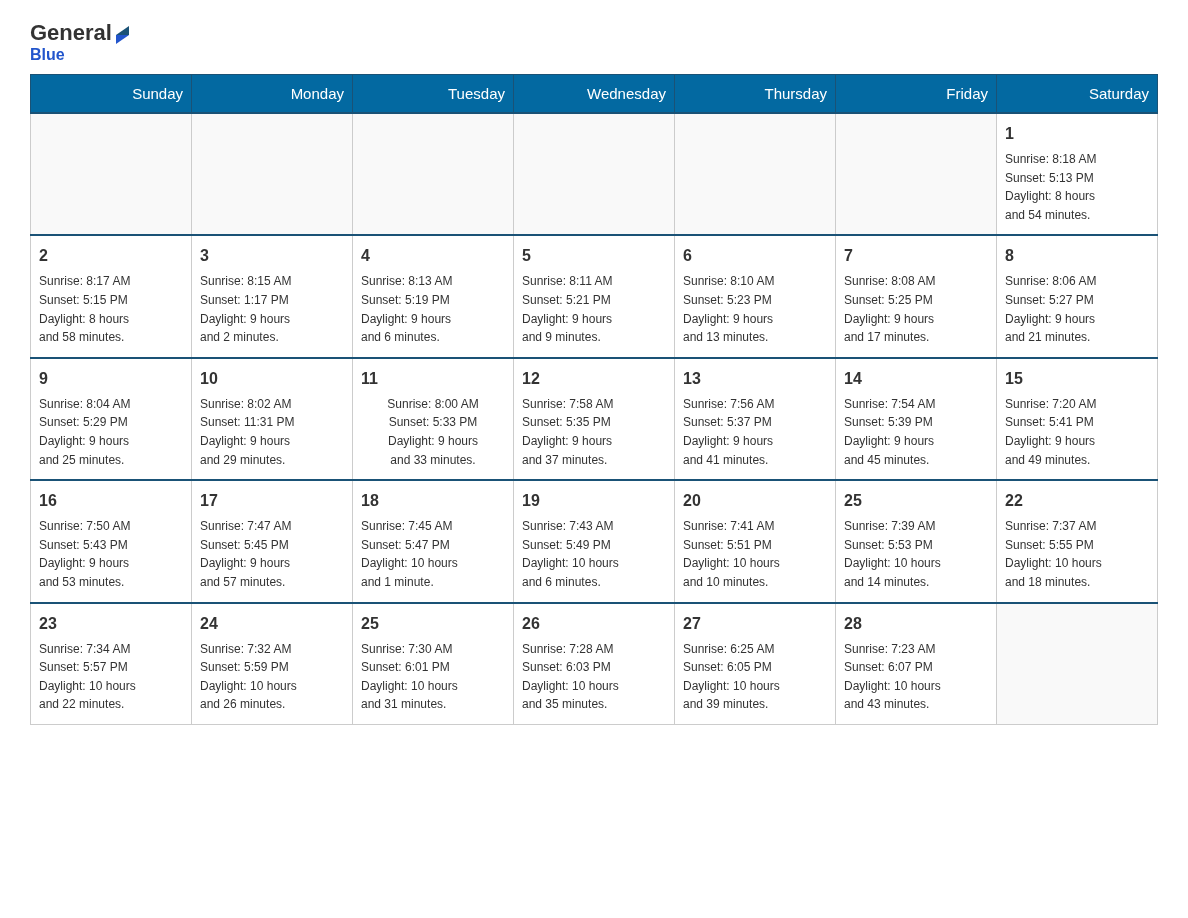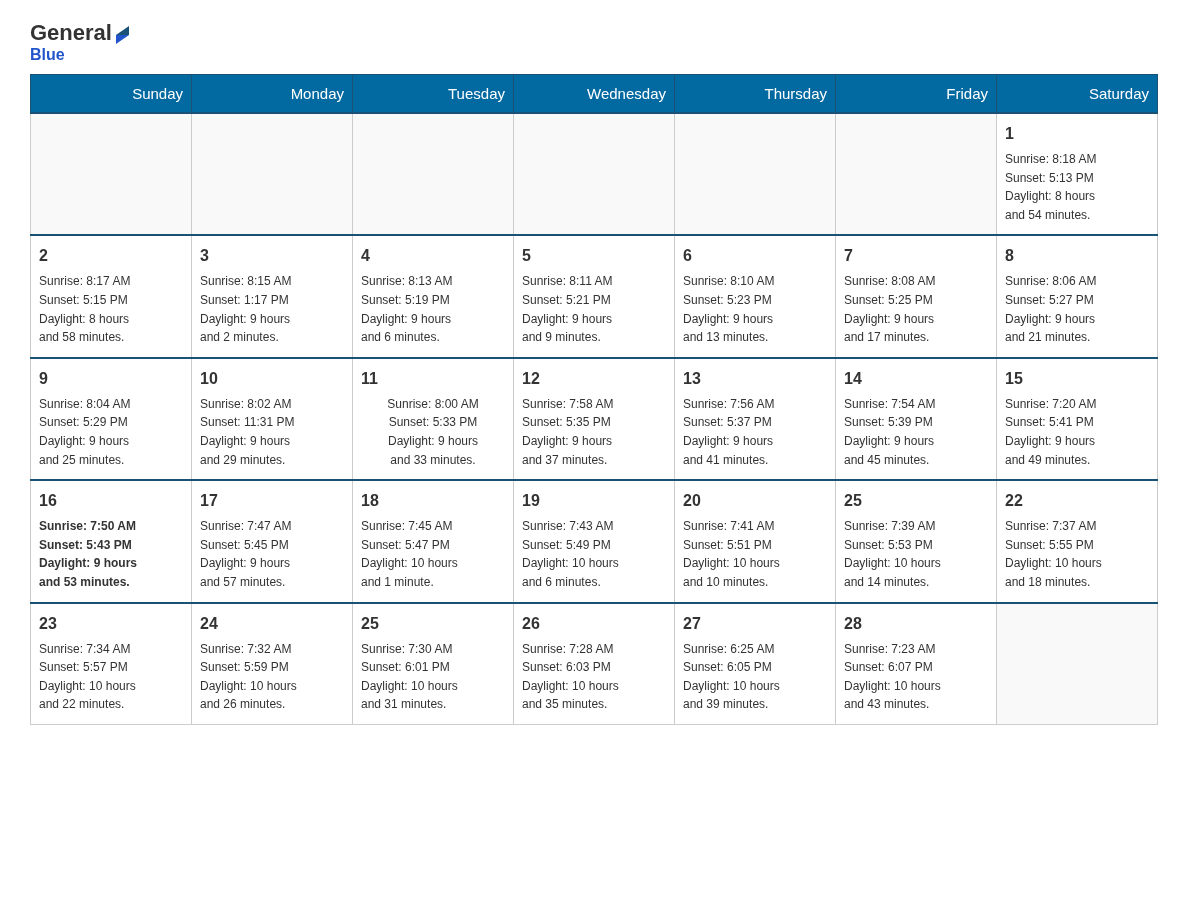--- a/index.html
+++ b/index.html
@@ -231,21 +231,21 @@
           <span class="day-number">15</span>
           <div class="day-info" style="white-space: pre-line;">Sunrise: 7:20 AM
 Sunset: 5:41 PM
 Daylight: 9 hours
 and 49 minutes.</div>
         </td>
       </tr>
       <tr>
         <td>
           <span class="day-number">16</span>
-          <div class="day-info" style="white-space: pre-line; font-weight: bold;">Sunrise: 7:50 AM
+          <div class="day-info" style="white-space: pre-line;">Sunrise: 7:50 AM
 Sunset: 5:43 PM
 Daylight: 9 hours
 and 53 minutes.</div>
         </td>
         <td>
           <span class="day-number">17</span>
           <div class="day-info" style="white-space: pre-line;">Sunrise: 7:47 AM
 Sunset: 5:45 PM
 Daylight: 9 hours
 and 57 minutes.</div>

